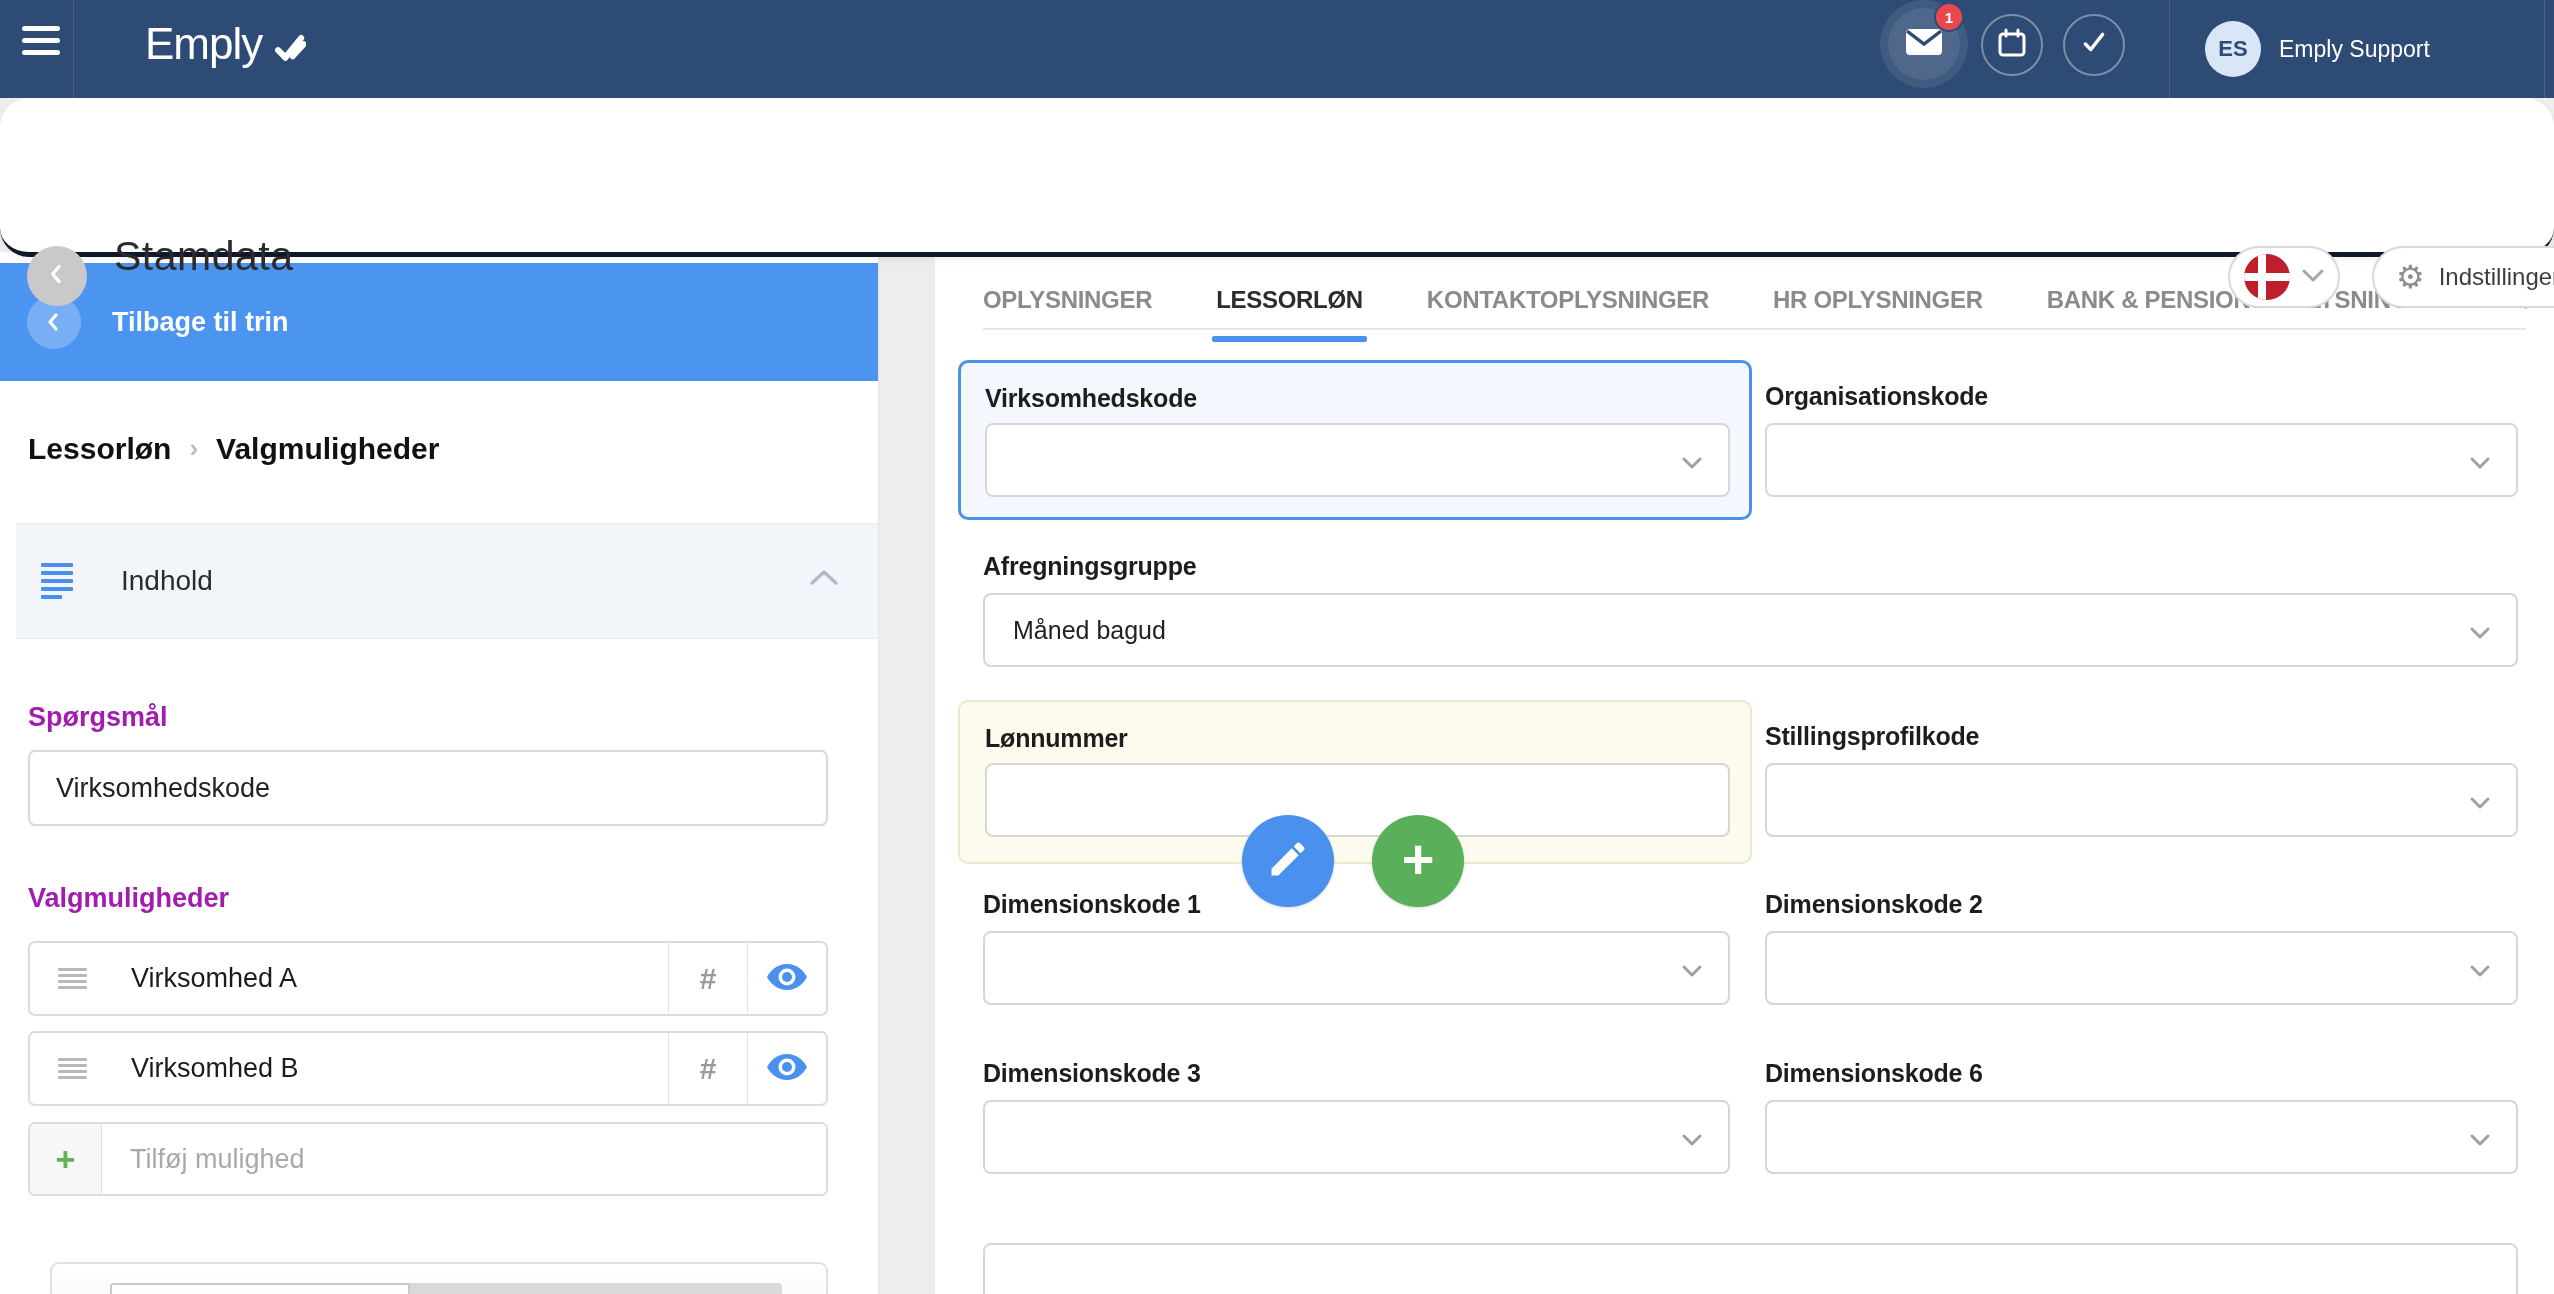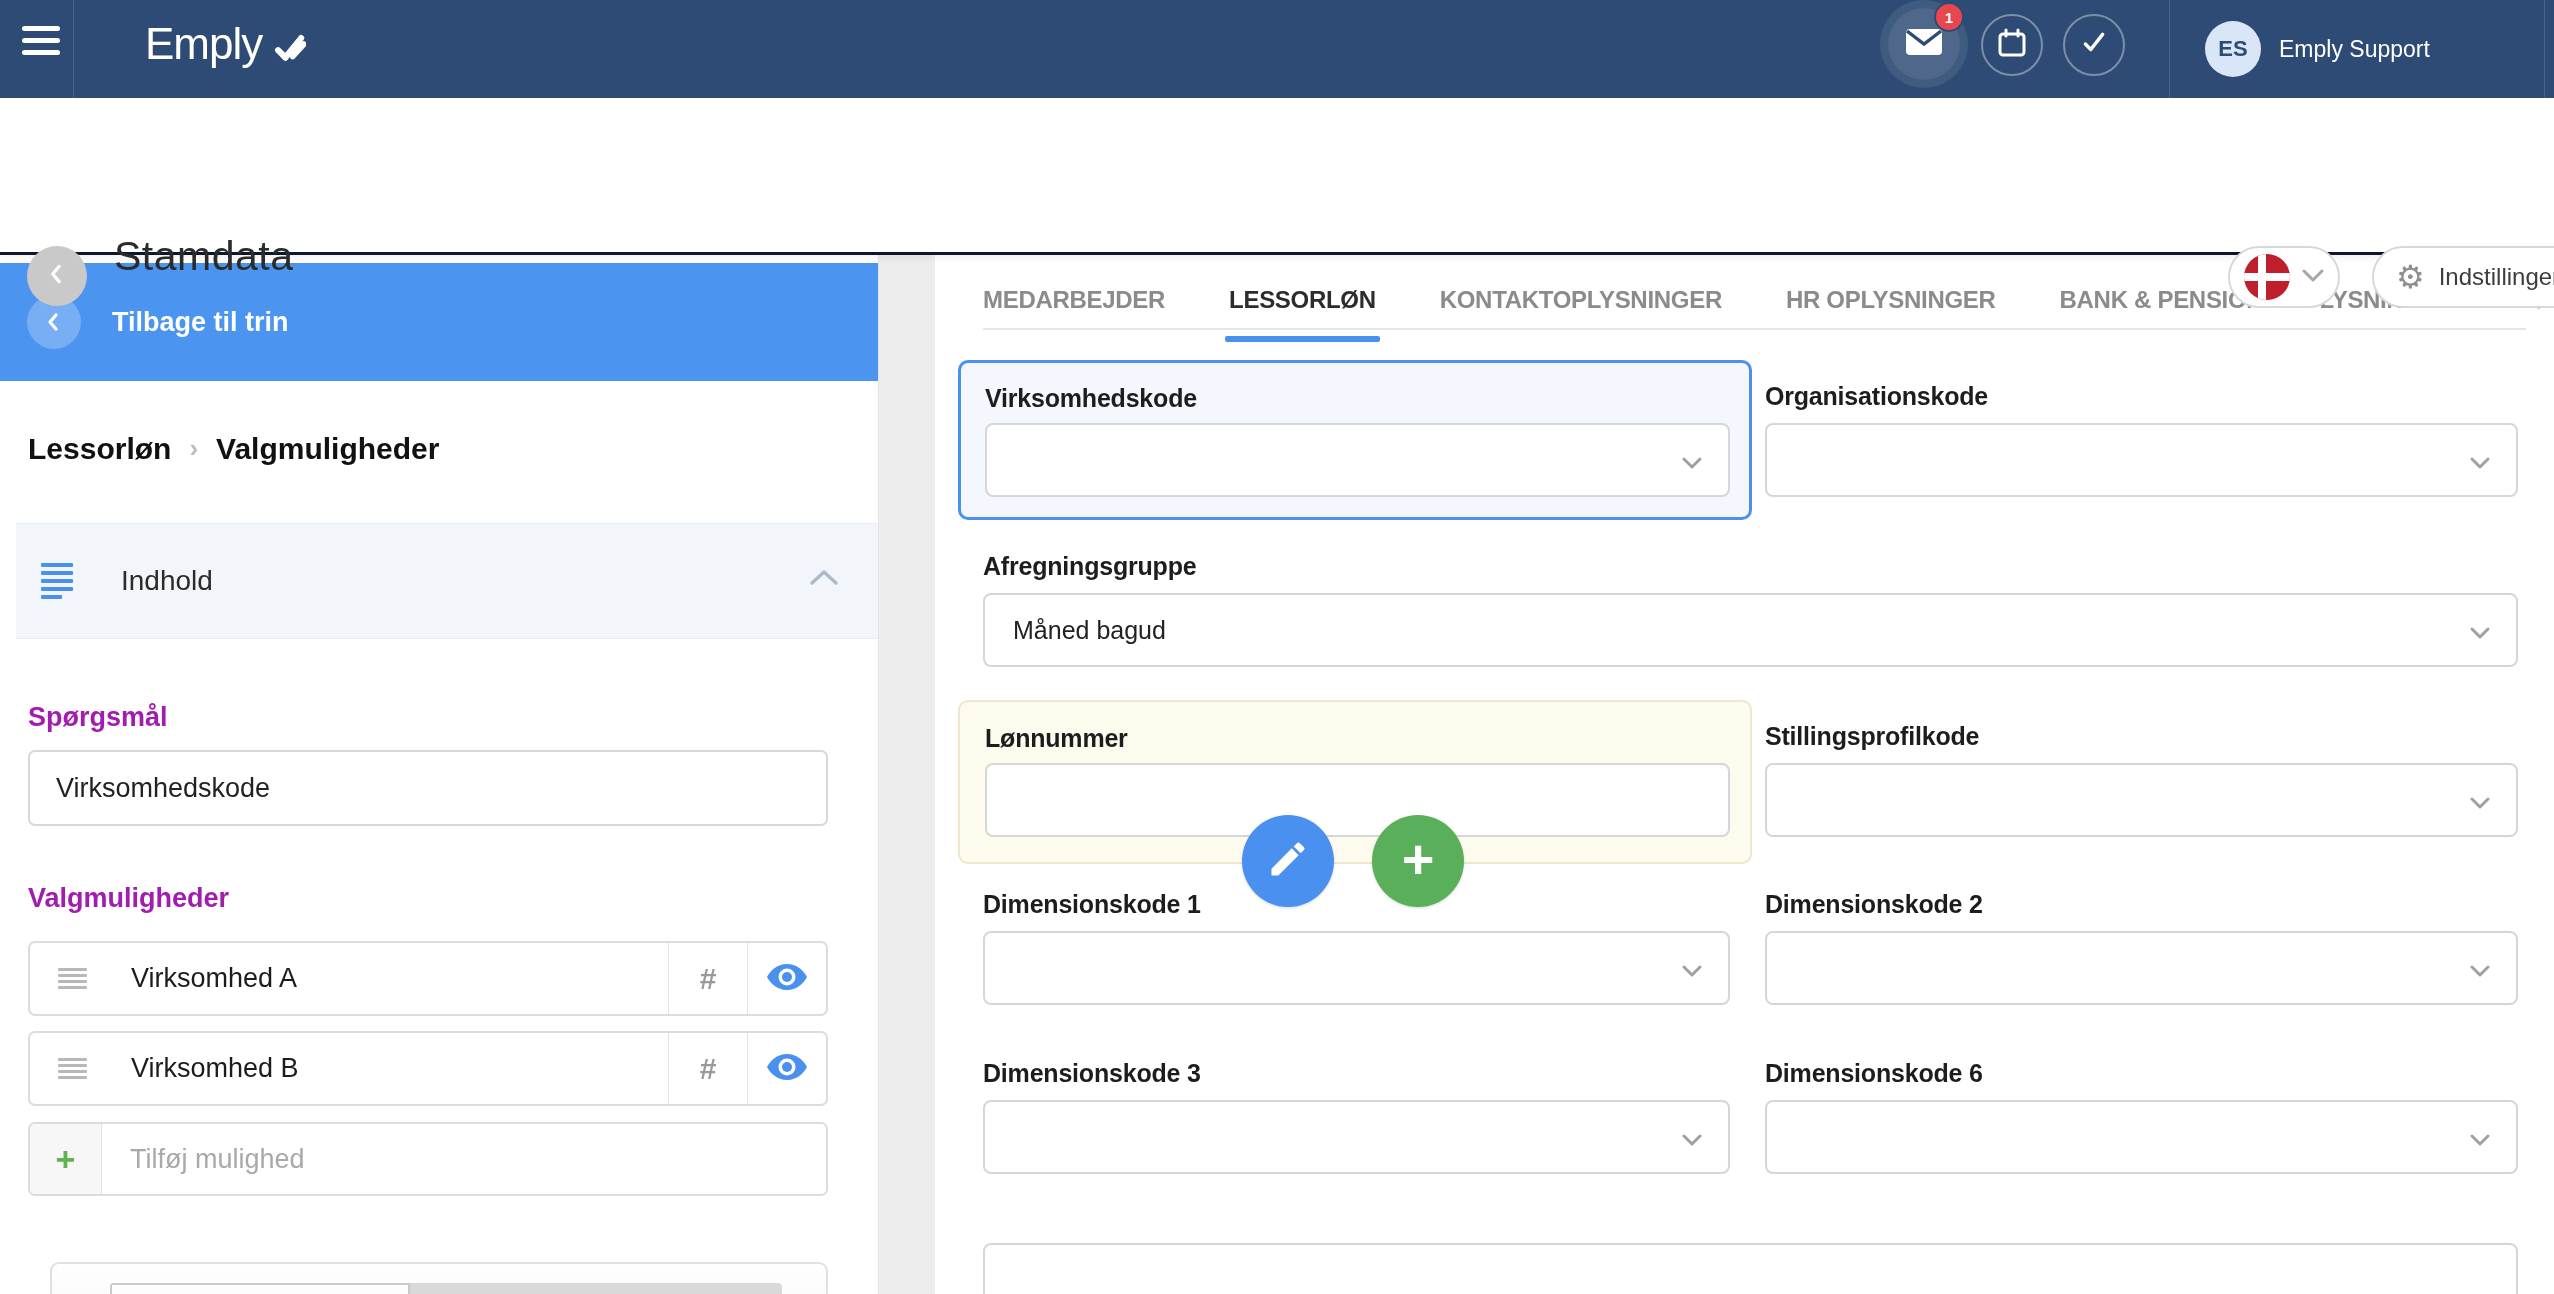--- a/index.html
+++ b/index.html
@@ -21,21 +21,21 @@
   .cal-btn{left:1981px;top:14px;width:58px;height:58px;}
   .chk-btn{left:2063px;top:14px;width:58px;height:58px;}
   .badge{position:absolute;right:-4px;top:-6px;width:26px;height:26px;background:#e8484d;border-radius:50%;
     color:#fff;font-size:15px;font-weight:700;display:flex;align-items:center;justify-content:center;border:2px solid #2d4b74;}
   .nav-user{position:absolute;left:2205px;top:0;height:98px;display:flex;align-items:center;gap:18px;cursor:pointer;}
   .avatar{width:56px;height:56px;border-radius:50%;background:#d9e6f8;color:#2d4b74;font-weight:700;font-size:22px;
     display:flex;align-items:center;justify-content:center;}
   .nav-user-name{color:#fff;font-size:23px;font-weight:400;}
   
   .header{position:absolute;left:0;top:98px;width:2554px;height:154px;background:#fff;z-index:30;
-    border-bottom:3px solid #0f172a;box-shadow:0 3px 8px rgba(0,0,0,0.06);}
+    border-bottom:5px solid #0f172a;box-shadow:0 3px 8px rgba(0,0,0,0.06);border-radius:29px;}
   .back-circle{position:absolute;left:27px;top:148px;width:60px;height:60px;border-radius:50%;background:#c9c9c9;
     display:flex;align-items:center;justify-content:center;cursor:pointer;}
   .page-title{position:absolute;left:114px;top:135px;font-size:41px;color:#2b2b2b;font-weight:400;letter-spacing:0.5px;}
   .pill{position:absolute;top:148px;height:62px;border:2px solid #d8d8d8;border-radius:33px;background:#fff;
     display:flex;align-items:center;cursor:pointer;box-sizing:border-box;}
   .flag-pill{left:2228px;width:112px;padding:0 14px;gap:12px;}
   .flag{width:46px;height:46px;border-radius:50%;background:#bf1e2c;position:relative;overflow:hidden;}
   .flag:before{content:"";position:absolute;left:0;top:19px;width:46px;height:8px;background:#fff;}
   .flag:after{content:"";position:absolute;left:14px;top:0;width:8px;height:46px;background:#fff;}
   .settings-pill{left:2372px;width:230px;padding:0 22px;gap:14px;}
@@ -277,21 +277,21 @@
     <div class="partial-seg">
       <span class="seg-a"></span>
         <span class="seg-b"></span>
     </div>
   </div>
 </div>
 
 <div class="main">
   <div class="tabs-line"></div>
   <div class="tabs-row">
-    <div class="tab">MEDARBEJDER</div>
+    <div class="tab">OPLYSNINGER</div>
     <div class="tab active">LESSORLØN</div>
     <div class="tab">KONTAKTOPLYSNINGER</div>
     <div class="tab">HR OPLYSNINGER</div>
     <div class="tab">BANK &amp; PENSIONS OPLYSNINGER</div>
     <div class="tab">NØDS</div>
   </div>
 
   <div class="hl-box-blue">
     <div class="in-box" style="left:24px;top:21px">
       <div class="flabel">Virksomhedskode</div>

